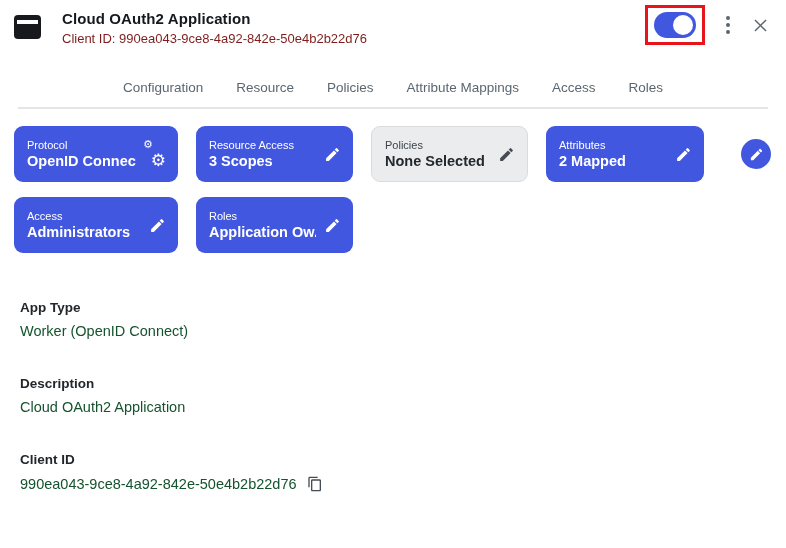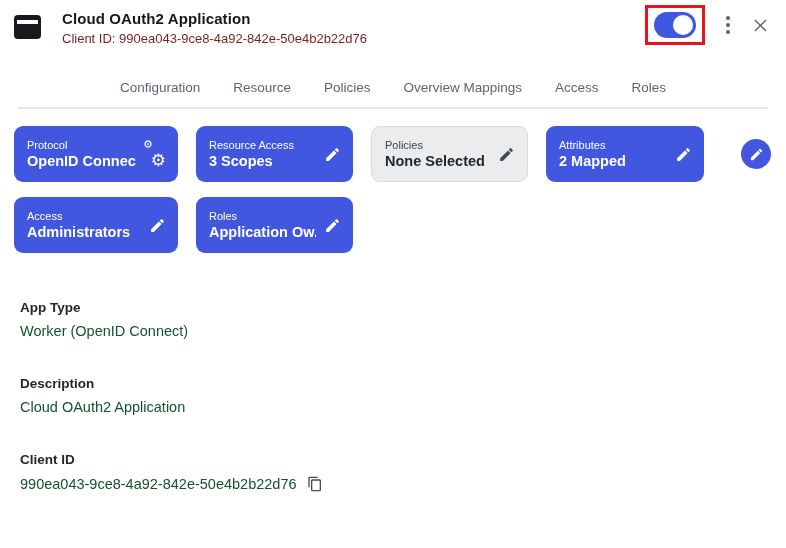--- a/index.html
+++ b/index.html
@@ -88,21 +88,21 @@
             <path d="M5 5l14 14M19 5L5 19"></path>
           </svg>
       </div>
     </div>
   </div>
 
   <div class="tabs">
     <div class="tab">Configuration</div>
     <div class="tab">Resource</div>
     <div class="tab">Policies</div>
-    <div class="tab">Overview Mappings</div>
+    <div class="tab">Attribute Mappings</div>
     <div class="tab">Access</div>
     <div class="tab">Roles</div>
   </div>
 
   <div class="chips">
     <div class="chip-row">
 
       <div class="chip w164">
         <div class="txt">
           <div class="lbl">Protocol</div>

